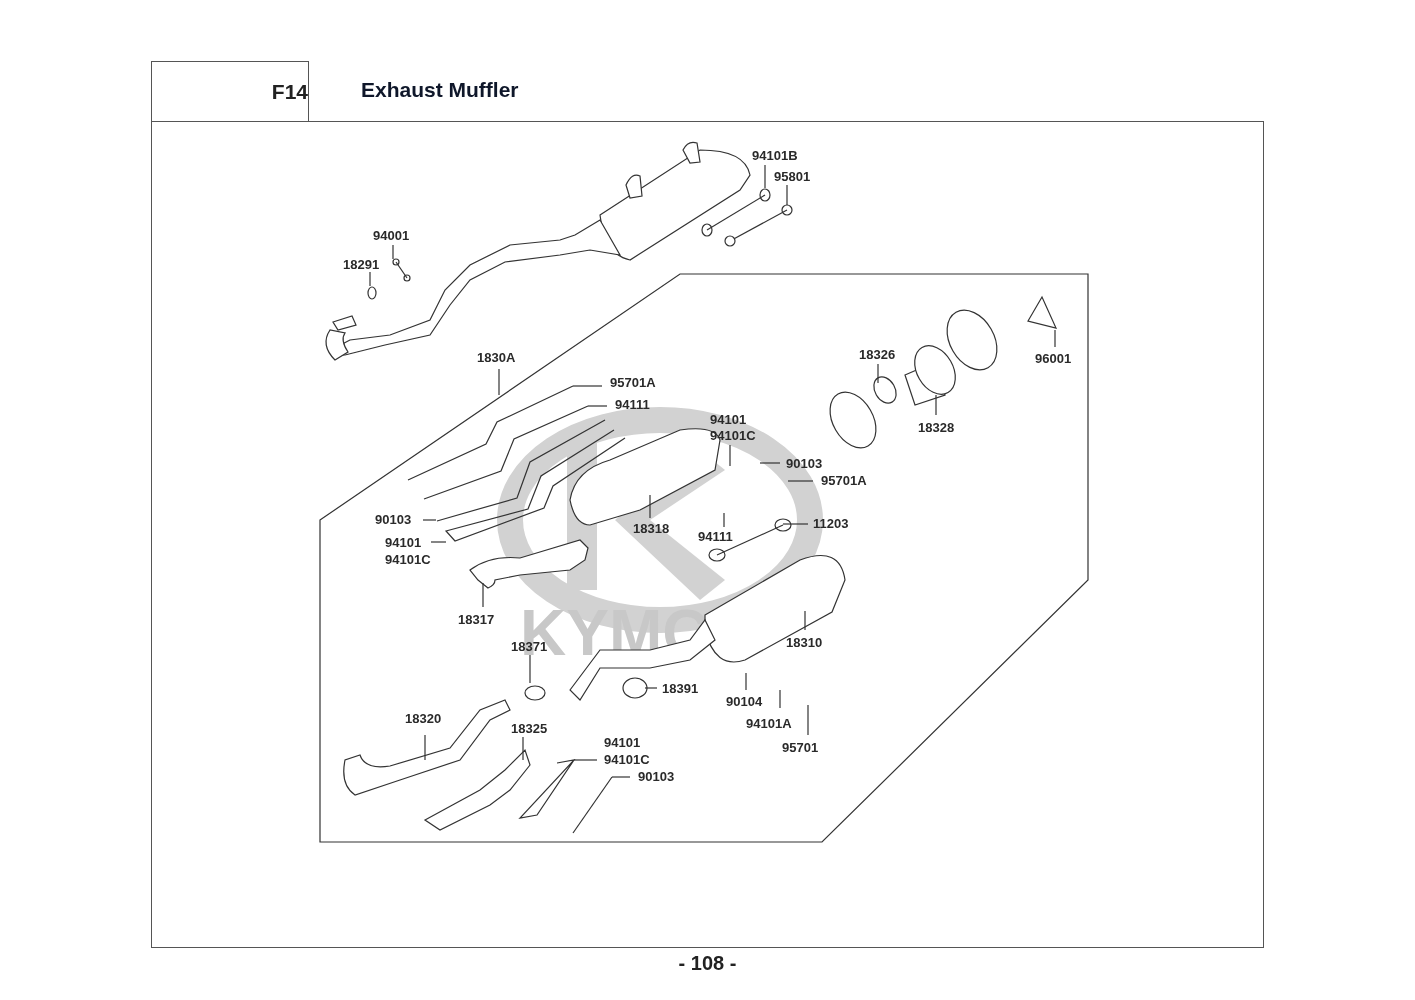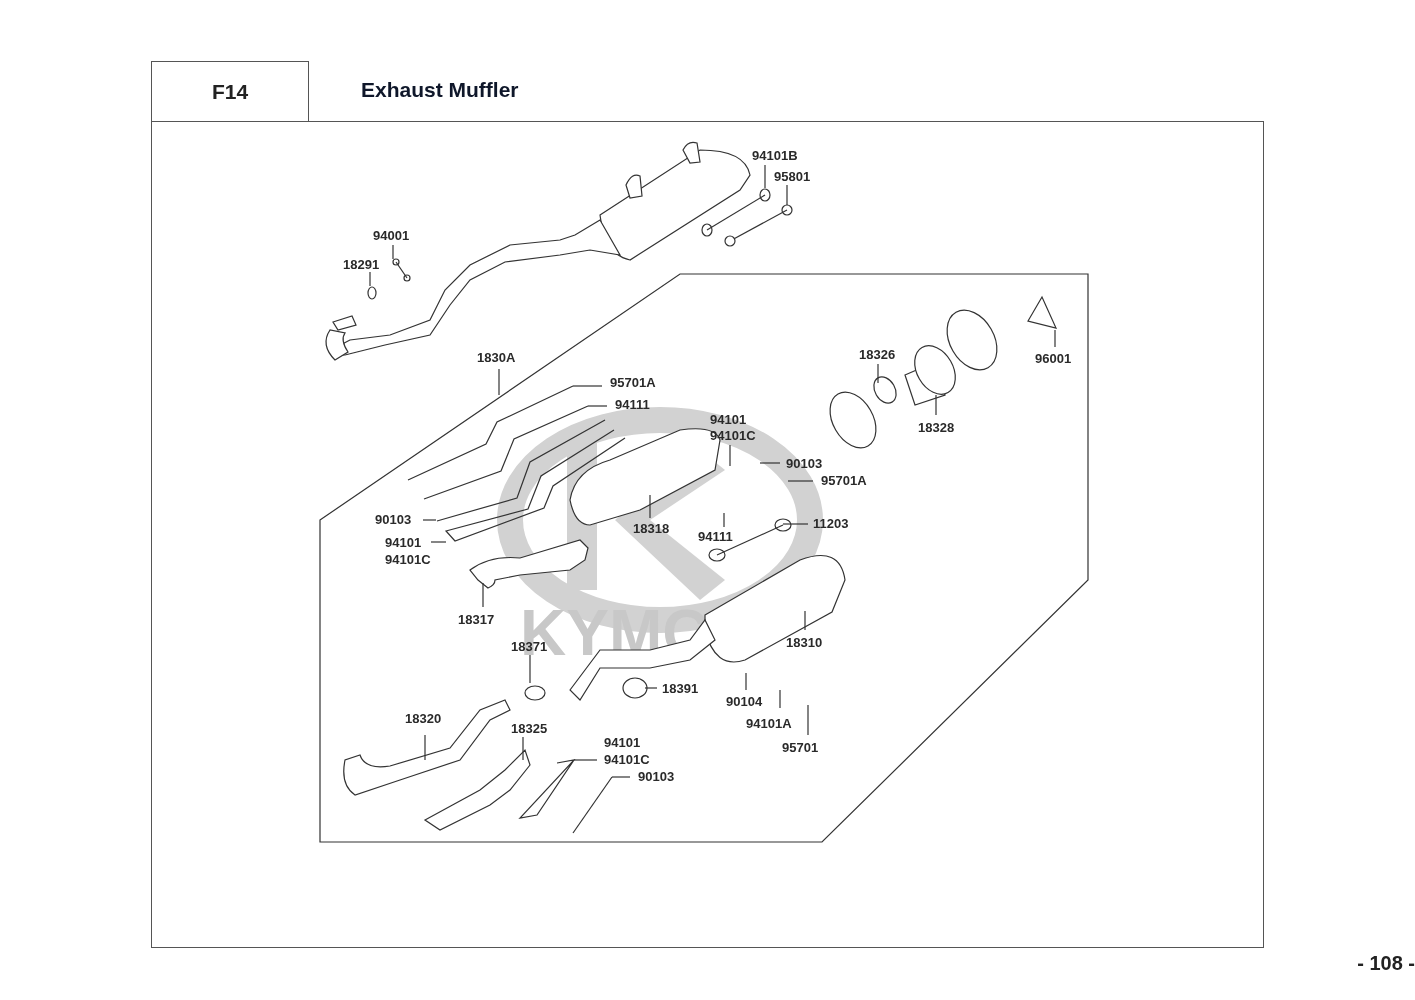--- a/index.html
+++ b/index.html
@@ -1,20 +1,20 @@
 <!DOCTYPE html>
 <html><head>
 <meta charset="utf-8">
 <style>
   html,body{margin:0;padding:0;background:#fff;}
   body{width:1415px;height:1000px;position:relative;overflow:hidden;font-family:"Liberation Sans",sans-serif;}
-  .code-box{position:absolute;left:151px;top:61px;width:158px;height:61px;border:1px solid #555;border-bottom:none;box-sizing:border-box;display:flex;align-items:center;justify-content:center;font-weight:bold;font-size:21px;color:#222;}
+  .code-box{position:absolute;left:151px;top:61px;width:158px;height:61px;border:1px solid #555;border-bottom:none;box-sizing:border-box;display:flex;align-items:center;justify-content:flex-end;font-weight:bold;font-size:21px;color:#222;}
   .title{position:absolute;left:361px;top:78px;font-weight:bold;font-size:21px;color:#0f172a;}
   .frame{position:absolute;left:151px;top:121px;width:1113px;height:827px;border:1px solid #555;border-top:1.5px solid #555;box-sizing:border-box;}
-  .page-num{position:absolute;left:0;width:1415px;top:952px;text-align:right;font-weight:bold;font-size:20px;color:#222;}
+  .page-num{position:absolute;left:0;width:1415px;top:952px;text-align:center;font-weight:bold;font-size:20px;color:#222;}
   svg{position:absolute;left:0;top:0;}
   .lbl{font-family:"Liberation Sans",sans-serif;font-weight:bold;font-size:13px;fill:#2a2a2a;}
   .wm{font-family:"Liberation Sans",sans-serif;font-weight:bold;font-size:64px;fill:#c8c8c8;}
   .part{fill:#fff;stroke:#333;stroke-width:1.2;}
   .ln{stroke:#333;stroke-width:1.2;fill:none;}
 </style>
 </head>
 <body>
 
 <div class="code-box">

